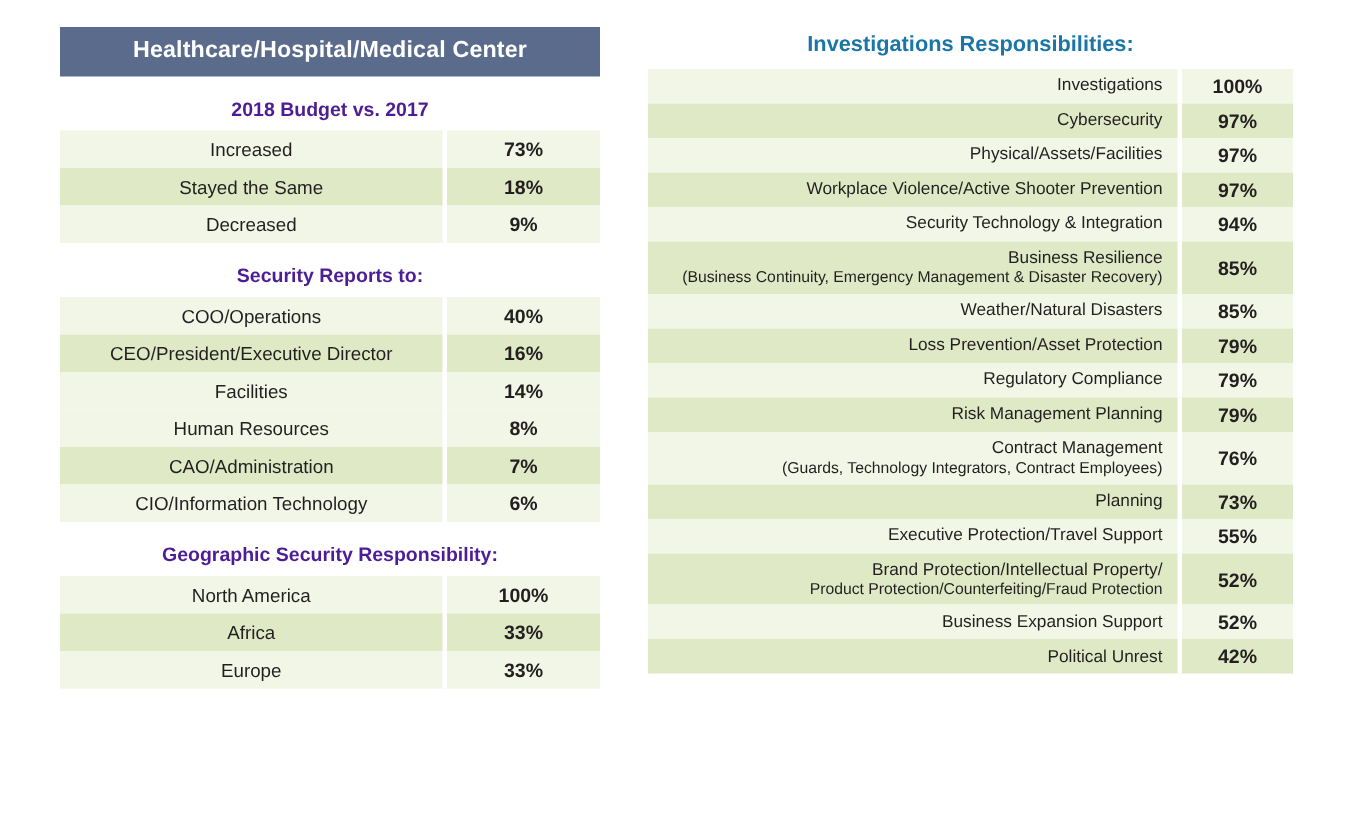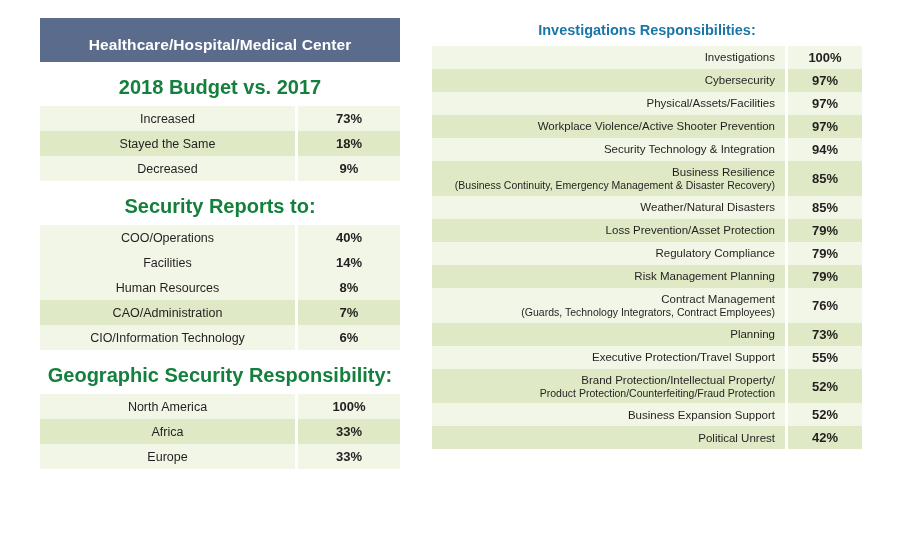--- a/index.html
+++ b/index.html
@@ -27,27 +27,27 @@
     top: 18px;
     width: 360px;
   }
 
   .title-banner {
     background: #5a6b8c;
     color: #ffffff;
     font-size: 15.5px;
     font-weight: bold;
     text-align: center;
-    padding: 18px 6px 8px 6px;
+    padding: 7px 6px 8px 6px;
     letter-spacing: .1px;
   }
 
   .section-head {
-    color: #15803d;
-    font-size: 20px;
+    color: #4c1d95;
+    font-size: 13px;
     font-weight: bold;
     text-align: center;
     margin: 14px 0 7px 0;
   }
 
   table.tbl {
     width: 100%;
     border-collapse: collapse;
     table-layout: fixed;
     padding-left: 32px;
@@ -138,20 +138,24 @@
       </tbody>
     </table>
 
     <div class="section-head">Security Reports to:</div>
     <table class="tbl">
       <tbody>
         <tr class="rowA">
           <td class="label">COO/Operations</td>
           <td class="value">40%</td>
         </tr>
+        <tr class="rowB">
+          <td class="label">CEO/President/Executive Director</td>
+          <td class="value">16%</td>
+        </tr>
         <tr class="rowA">
           <td class="label">Facilities</td>
           <td class="value">14%</td>
         </tr>
         <tr class="rowA">
           <td class="label">Human Resources</td>
           <td class="value">8%</td>
         </tr>
         <tr class="rowB">
           <td class="label">CAO/Administration</td>

